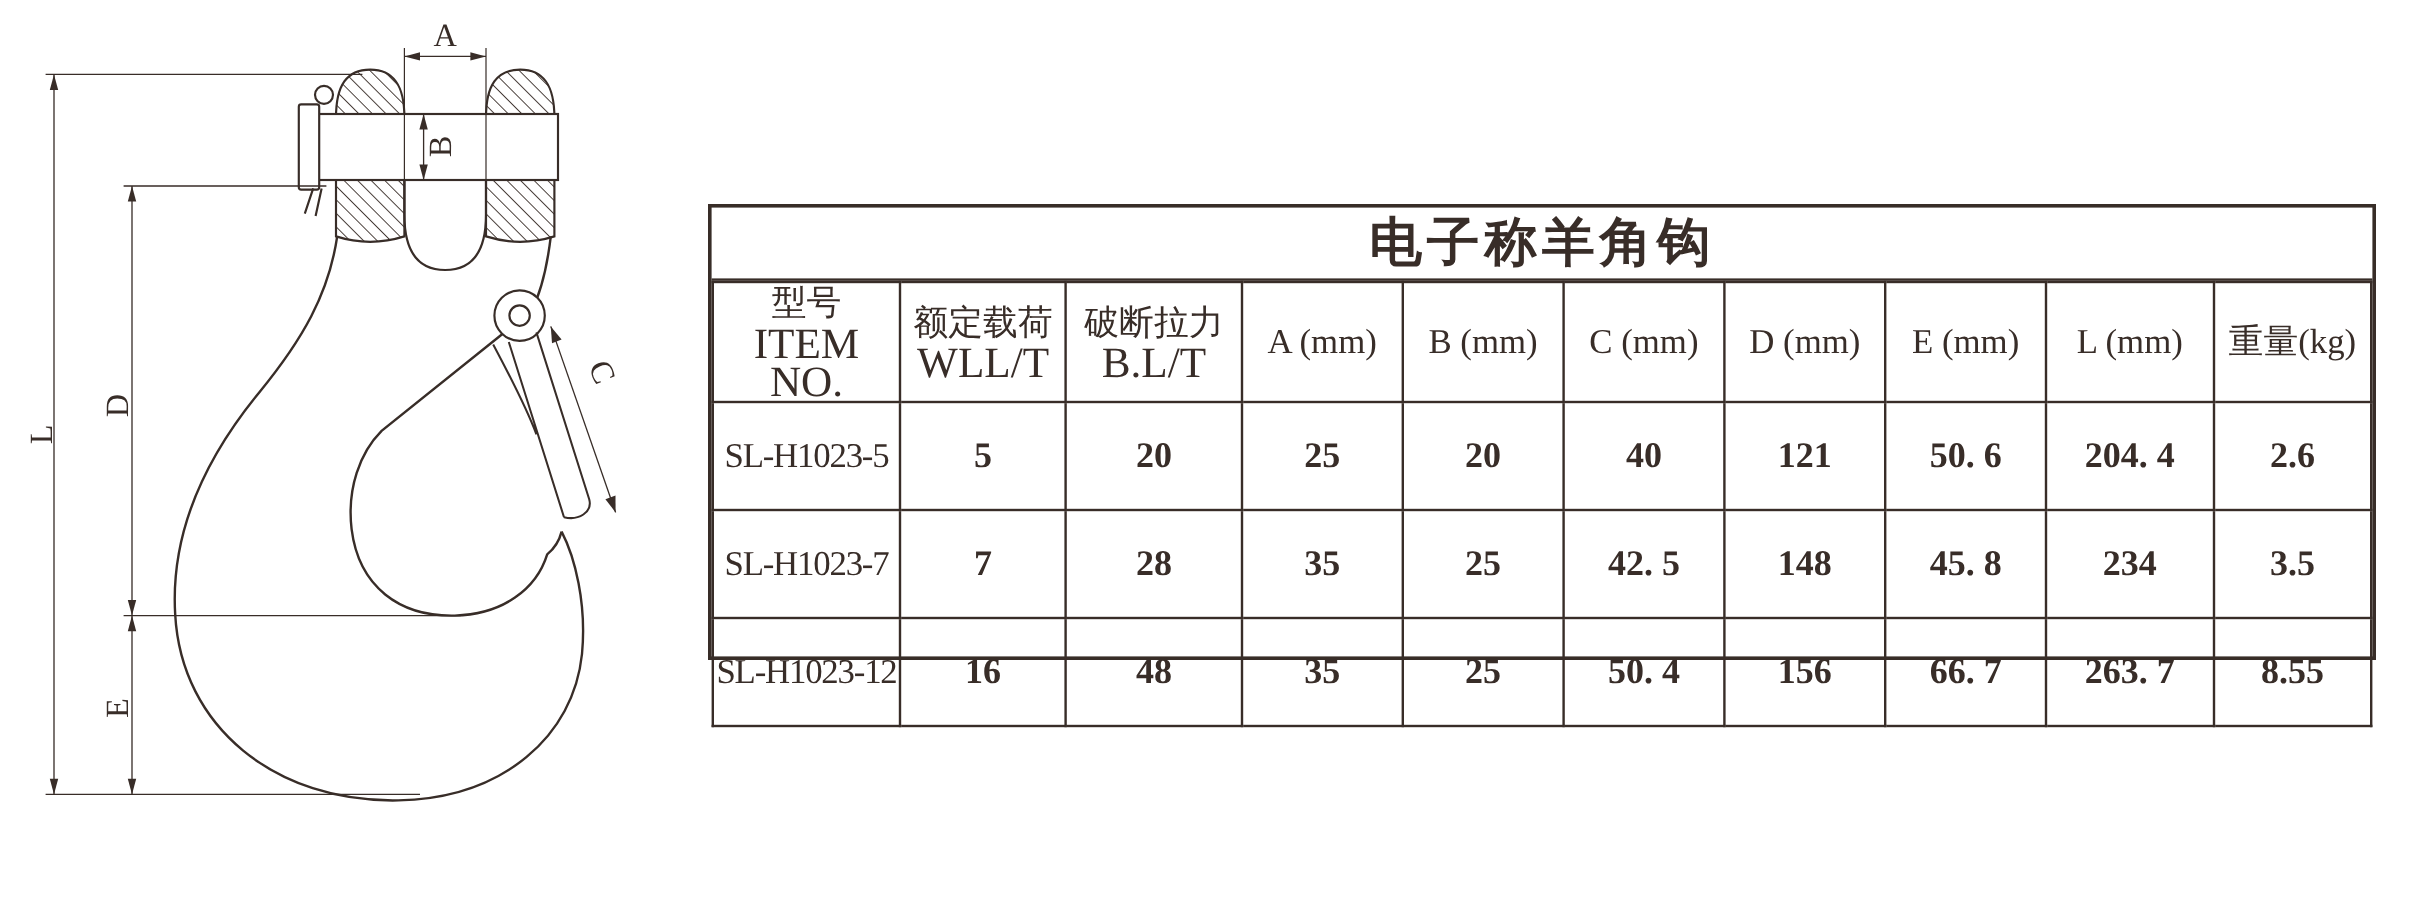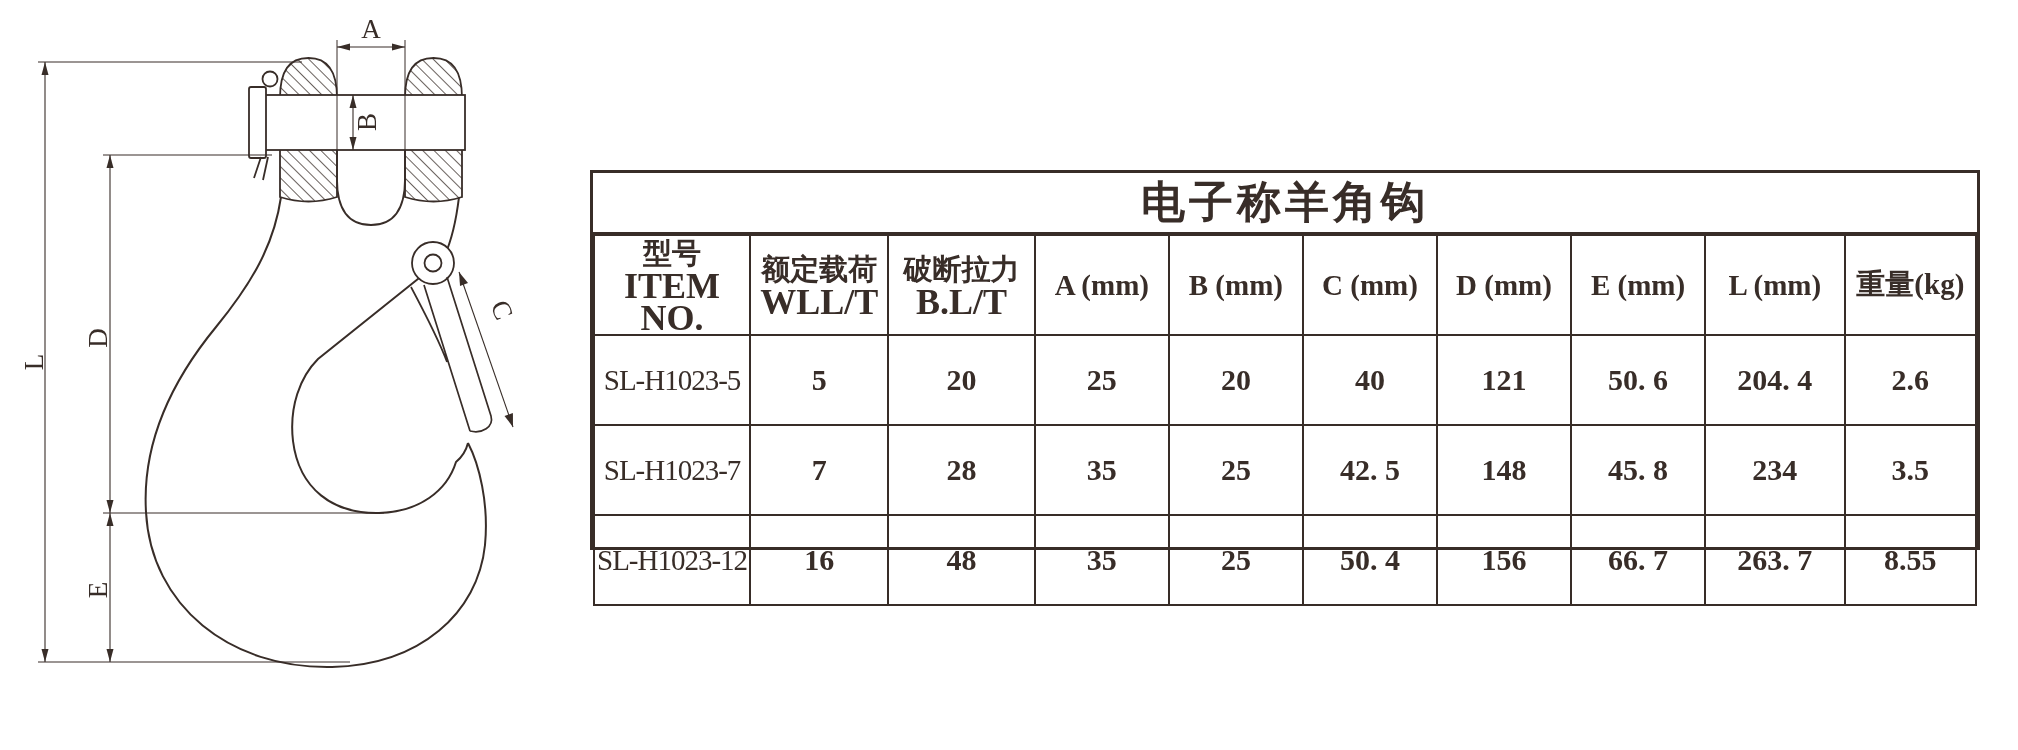--- a/index.html
+++ b/index.html
@@ -10,21 +10,21 @@
   
   #spec-wrap{position:absolute;left:590px;top:170px;width:1390px;height:380px;
              border:3px solid #382d28;box-sizing:border-box;display:flex;flex-direction:column;}
   #title-row{height:77px;box-sizing:border-box;border-bottom:2px solid #382d28;
              display:flex;align-items:center;justify-content:center;gap:48px;}
   #title-row .zh{font-size:44px;font-weight:bold;letter-spacing:4px;}
   #title-row .en{font-size:42px;font-weight:bold;letter-spacing:0px;}
   table.spec{flex:1;width:100%;border-collapse:collapse;table-layout:fixed;}
   table.spec th,table.spec td{border:2px solid #382d28;text-align:center;vertical-align:middle;
              padding:0;box-sizing:border-box;}
-  table.spec th{font-weight:bold;}
+  table.spec th{font-weight:normal;}
   tr.hdr{height:86px;}
   tr.datarow{height:90px;}
   .h1{font-size:29px;line-height:34px;}
   .h2{font-size:36px;line-height:32px;}
   .hsingle{font-size:29px;}
   td.item{font-size:29px;letter-spacing:-1px;}
   td.num{font-size:30px;font-weight:bold;}
 </style>
 </head>
 <body>

